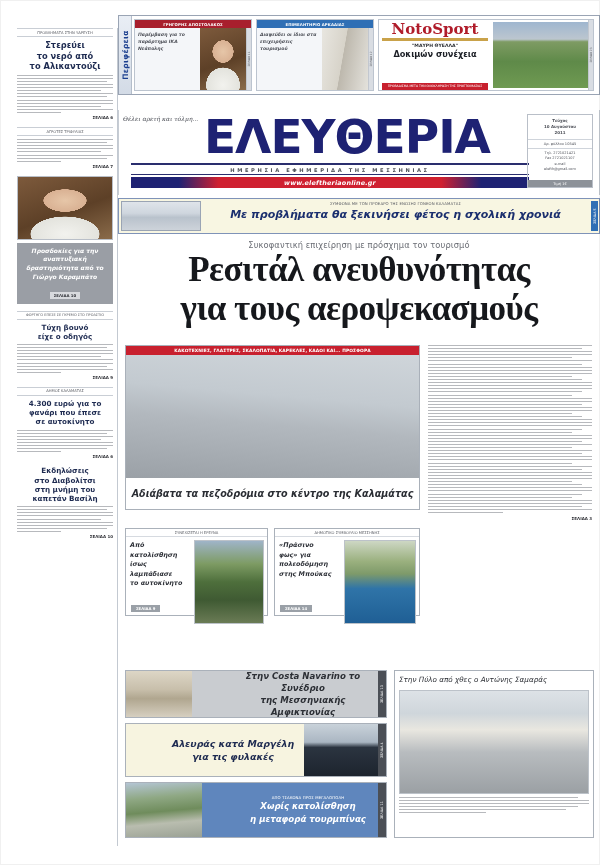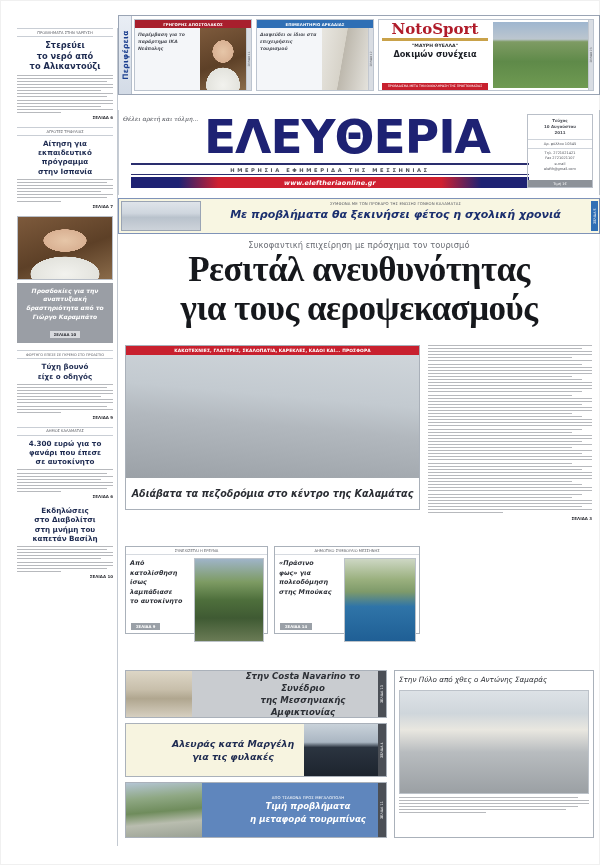--- a/index.html
+++ b/index.html
@@ -132,21 +132,21 @@
                           letter-spacing:.1px; white-space:nowrap; }
   #mainphoto .mp-img { position:absolute; left:0; top:9px; width:100%; height:125px; }
   #mainphoto .mp-cap { position:absolute; left:0; bottom:0; width:100%; height:31px;
                        background:#fff; display:flex; align-items:center; justify-content:center;
                        font-size:9.6px; font-weight:bold; font-style:italic; color:#2a2d33;margin-top:24px; }
 
   #rightcol { position:absolute; left:428px; top:345px; width:172px; padding-right:8px;
               font-size:3.8px; }
 
   
-  .minibox { position:absolute; top:546px; height:88px; border:1px solid #aab1ba; background:#fff; }
+  .minibox { position:absolute; top:528px; height:88px; border:1px solid #aab1ba; background:#fff; }
   .minibox .mb-k { font-size:3.7px; text-align:center; color:#5a5d64; text-transform:uppercase;
                    border-bottom:1px solid #d6dae0; padding:1.5px 0; white-space:nowrap; overflow:hidden; }
   .minibox .mb-row { display:flex; height:90px; }
   .minibox .mb-t { width:48%; padding:4px 2px 0 4px; font-size:6.4px; font-style:italic;
                    font-weight:bold; color:#2f3239; line-height:1.5; }
   .minibox .mb-p { width:52%; margin:3px; border:1px solid #bcc2c9; }
   .minibox .mb-ref { position:absolute; left:5px; bottom:3px; background:#9aa0a7; color:#fff;
                      font-size:3.8px; font-weight:bold; padding:1px 5px; }
   #minibox1 { left:125px; width:143px; }
   #minibox2 { left:274px; width:146px; }
@@ -275,24 +275,20 @@
           <i class="s7"></i>
             <i class="s8"></i>
             <i class="last"></i>
         </span>
       </div>
       <div style="text-align:right" class="pageref">ΣΕΛΙΔΑ 6</div>
     </div>
 
     <div class="lc-block">
       <div class="lc-kicker">ΑΓΡΟΤΕΣ ΤΡΙΦΥΛΙΑΣ</div>
-      <div class="lc-head sm" style="white-space:pre-line">Αίτηση για
-εκπαιδευτικό
-πρόγραμμα
-στην Ισπανία</div>
       <div class="body-text">
         <span class="lines">
           <i class="s8"></i>
             <i class="s9"></i>
             <i class="s8"></i>
             <i class="s8"></i>
             <i class="s7"></i>
           <i class="s8"></i>
             <i class="s9"></i>
             <i class="last"></i>
@@ -502,21 +498,21 @@
     <div class="bb-img ph ph-men2" style="width:74px"></div>
     <div class="bb-n">
       <span>ΣΕΛΙΔΑ 4</span>
     </div>
   </div>
 
   <div class="barbox" id="bar3">
     <div class="bb-img ph ph-quarry" style="width:76px"></div>
     <div class="bb-txt">
       <div class="bb-k">ΑΠΟ ΤΣΑΚΩΝΑ ΠΡΟΣ ΜΕΓΑΛΟΠΟΛΗ</div>
-      <div class="bb-h" style="white-space:pre-line">Τιμή προβλήματα
+      <div class="bb-h" style="white-space:pre-line">Χωρίς κατολίσθηση
 η μεταφορά τουρμπίνας</div>
     </div>
     <div class="bb-n">
       <span>ΣΕΛΙΔΑ 11</span>
     </div>
   </div>
 
   <div id="rbox">
     <div class="rb-h">Στην Πύλο από χθες ο Αντώνης Σαμαράς</div>
     <div class="rb-img ph ph-group"></div>

